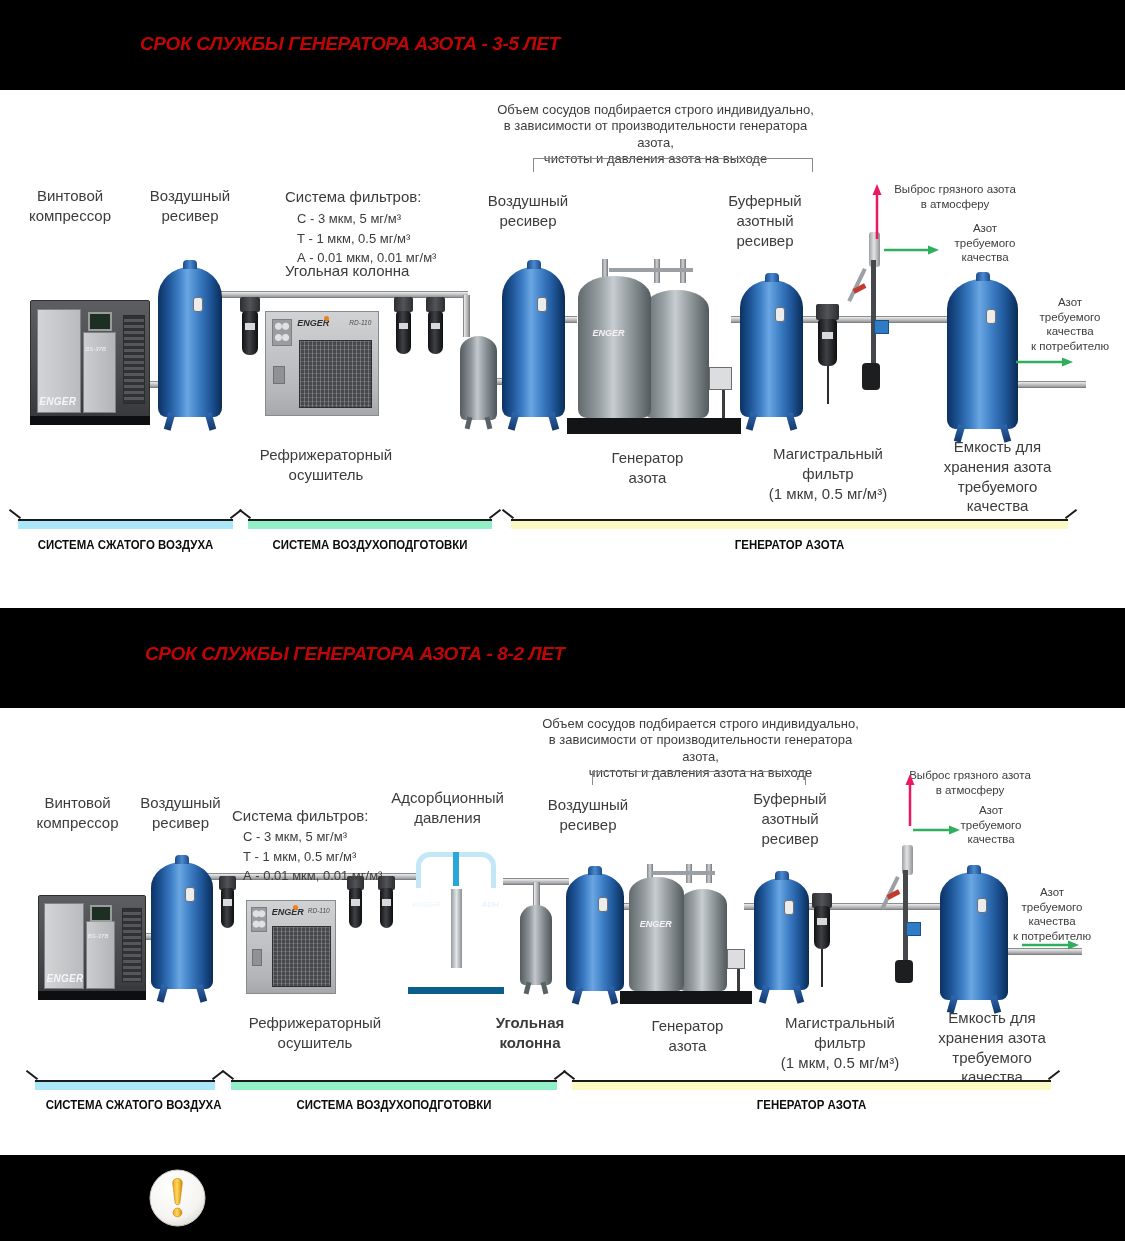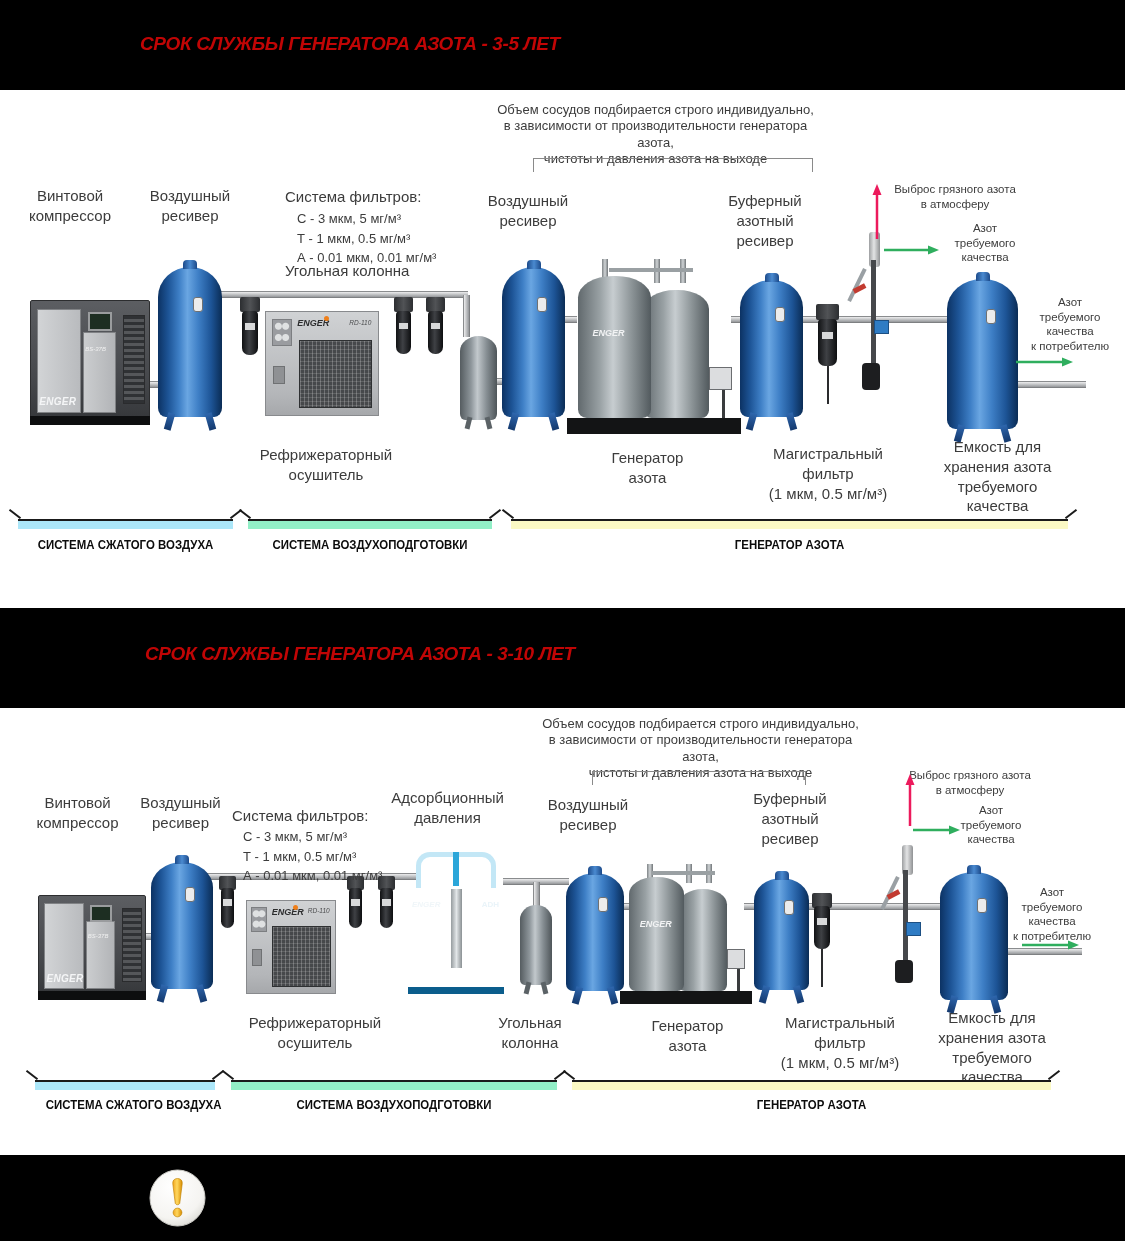--- a/index.html
+++ b/index.html
@@ -294,21 +294,21 @@
   <div class="sec-label" style="left:18px;top:537px;width:215px;">СИСТЕМА СЖАТОГО ВОЗДУХА</div>
 
   <div class="sec-line" style="left:248px;top:519px;width:244px;"></div>
   <div class="sec-fill sec-green" style="left:248px;top:521px;width:244px;"></div>
   <div class="sec-label" style="left:248px;top:537px;width:244px;">СИСТЕМА ВОЗДУХОПОДГОТОВКИ</div>
 
   <div class="sec-line" style="left:511px;top:519px;width:557px;"></div>
   <div class="sec-fill sec-yellow" style="left:511px;top:521px;width:557px;"></div>
   <div class="sec-label" style="left:511px;top:537px;width:557px;">ГЕНЕРАТОР АЗОТА</div>
 
-  <div class="title" style="left:145px;top:643px;">СРОК СЛУЖБЫ ГЕНЕРАТОРА АЗОТА  -  3-10 ЛЕТ</div>
+  <div class="title" style="left:145px;top:643px;">СРОК СЛУЖБЫ ГЕНЕРАТОРА АЗОТА  -  8-2 ЛЕТ</div>
   <div class="panel" style="top:708px;height:447px;"></div>
 
   <div class="note" style="left:533px;top:716px;width:335px;">Объем сосудов подбирается строго индивидуально,
 в зависимости от производительности генератора азота,
 чистоты и давления азота на выходе</div>
   <div class="note-bracket" style="left:592px;top:771px;width:212px;height:13px;"></div>
 
   <div class="lbl" style="left:20px;top:793px;width:115px;">Винтовой
 компрессор</div>
   <div class="lbl" style="left:128px;top:793px;width:105px;">Воздушный
@@ -469,21 +469,21 @@
   <div class="tank" style="left:940px;top:872px;width:68px;height:128px;">
     <i class="tbody"></i>
       <i class="cap"></i>
       <i class="gauge"></i>
       <i class="leg l"></i>
       <i class="leg r"></i>
   </div>
 
   <div class="lbl" style="left:230px;top:1013px;width:170px;">Рефрижераторный
 осушитель</div>
-  <div class="lbl" style="left:490px;top:1013px;width:80px;">Угольная
+  <div class="lbl" style="left:490px;top:1013px;width:80px;font-weight:bold;">Угольная
 колонна</div>
   <div class="lbl" style="left:635px;top:1016px;width:105px;">Генератор
 азота</div>
   <div class="lbl" style="left:760px;top:1013px;width:160px;">Магистральный
 фильтр
 (1 мкм, 0.5 мг/м³)</div>
   <div class="lbl" style="left:920px;top:1008px;width:144px;">Емкость для
 хранения азота
 требуемого
 качества</div>

